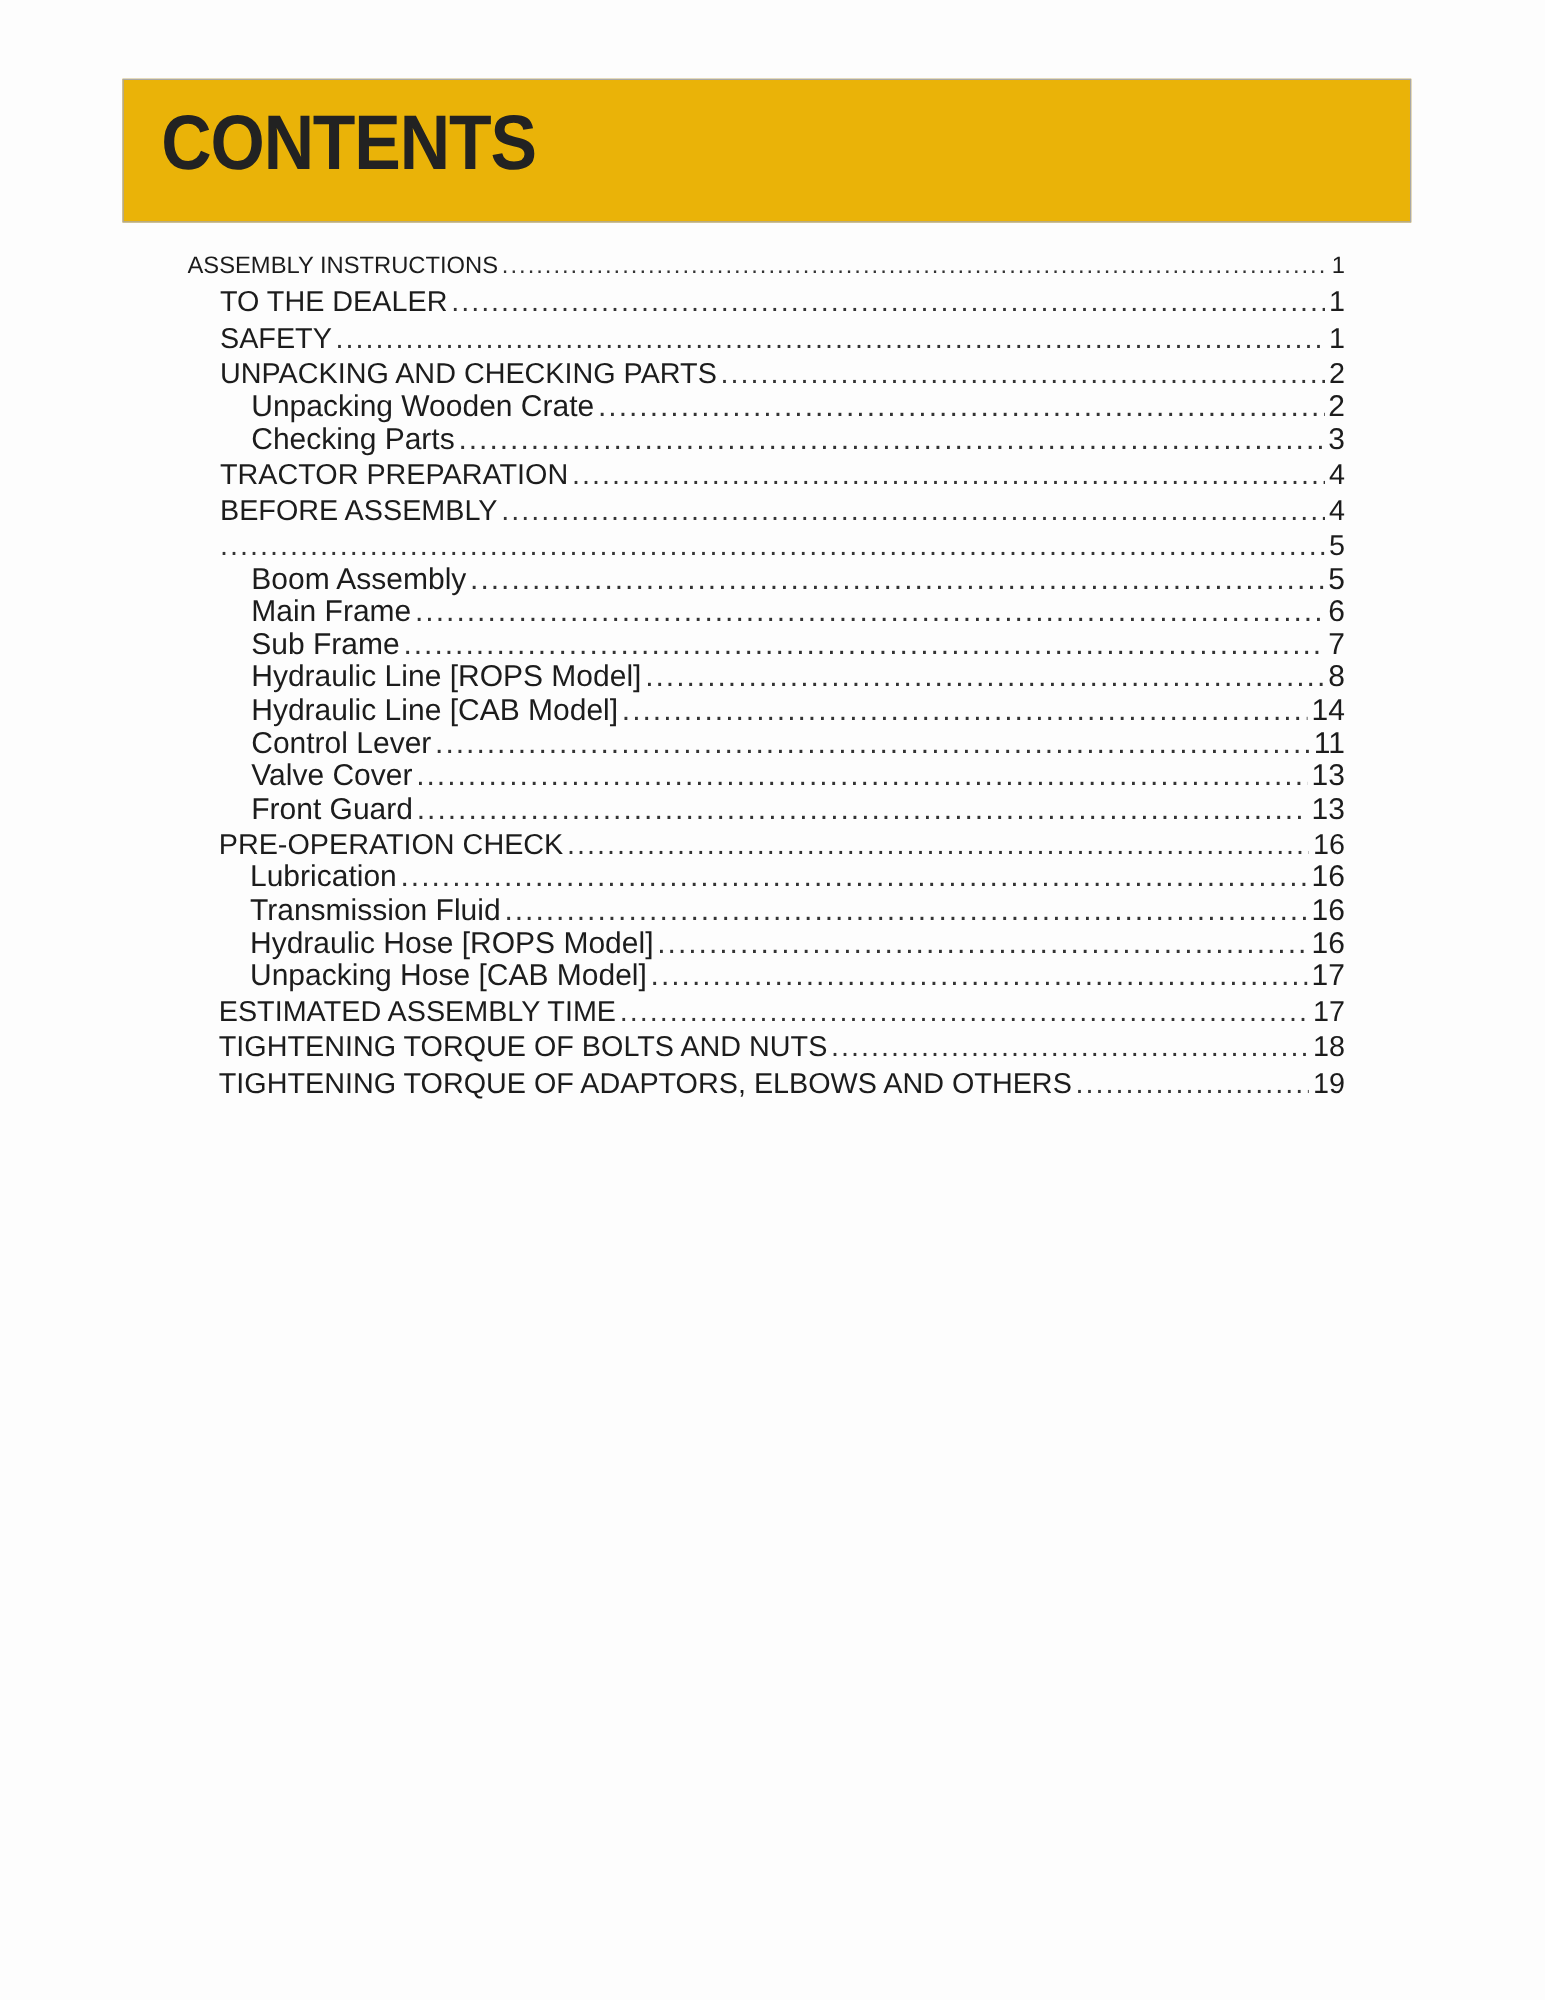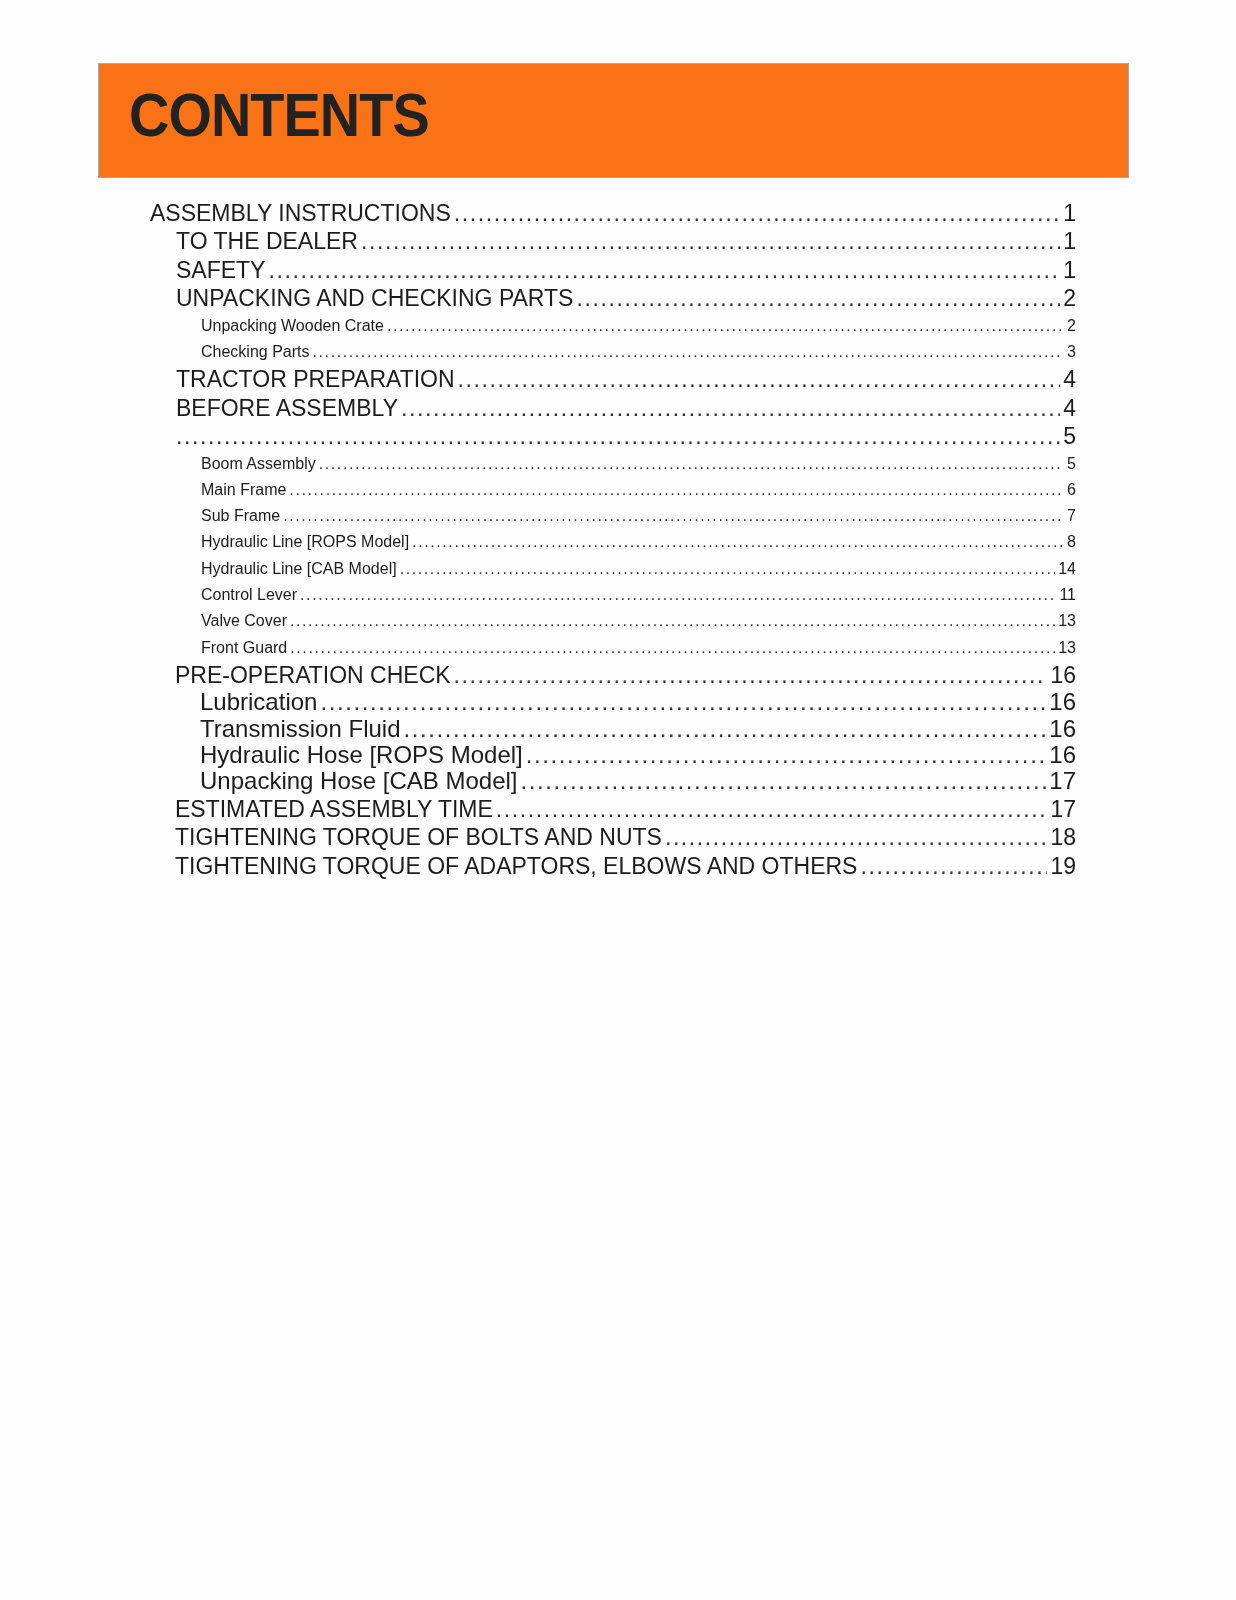--- a/index.html
+++ b/index.html
@@ -16,21 +16,21 @@
       color: #1c1c1c;
     }
     .title-box {
       position: absolute;
       left: 98px;
       top: 63px;
       width: 1031px;
       height: 115px;
       border: 1px solid #a8a8a8;
       box-sizing: border-box;
-      background: #f97316;
+      background: #eab308;
     }
     .title-text {
       position: absolute;
       left: 30px;
       top: 20px;
       font-size: 62px;
       font-weight: bold;
       color: #222;
       letter-spacing: -1px;
       transform: scaleX(0.9);
@@ -63,33 +63,33 @@
       content: "................................................................................................................................................................................................................................................................................................................";
     }
     .toc-row .page {
       flex: 0 0 auto;
       padding-left: 3px;
       min-width: 10px;
       text-align: right;
     }
     
     .lvl-0 {
-      font-size: 23px;
+      font-size: 19px;
       height: 28px;
       line-height: 28px;
       padding-left: 0px;
     }
     .lvl-1 {
       font-size: 23px;
       height: 28.5px;
       line-height: 28px;
       padding-left: 26px;
     }
     .lvl-2 {
-      font-size: 16px;
+      font-size: 24px;
       height: 26.3px;
       line-height: 26px;
       padding-left: 51px;
       justify-content: center;
     }
     .lvl-1b {
       font-size: 23px;
       height: 28.5px;
       line-height: 28px;
       padding-left: 25px;

